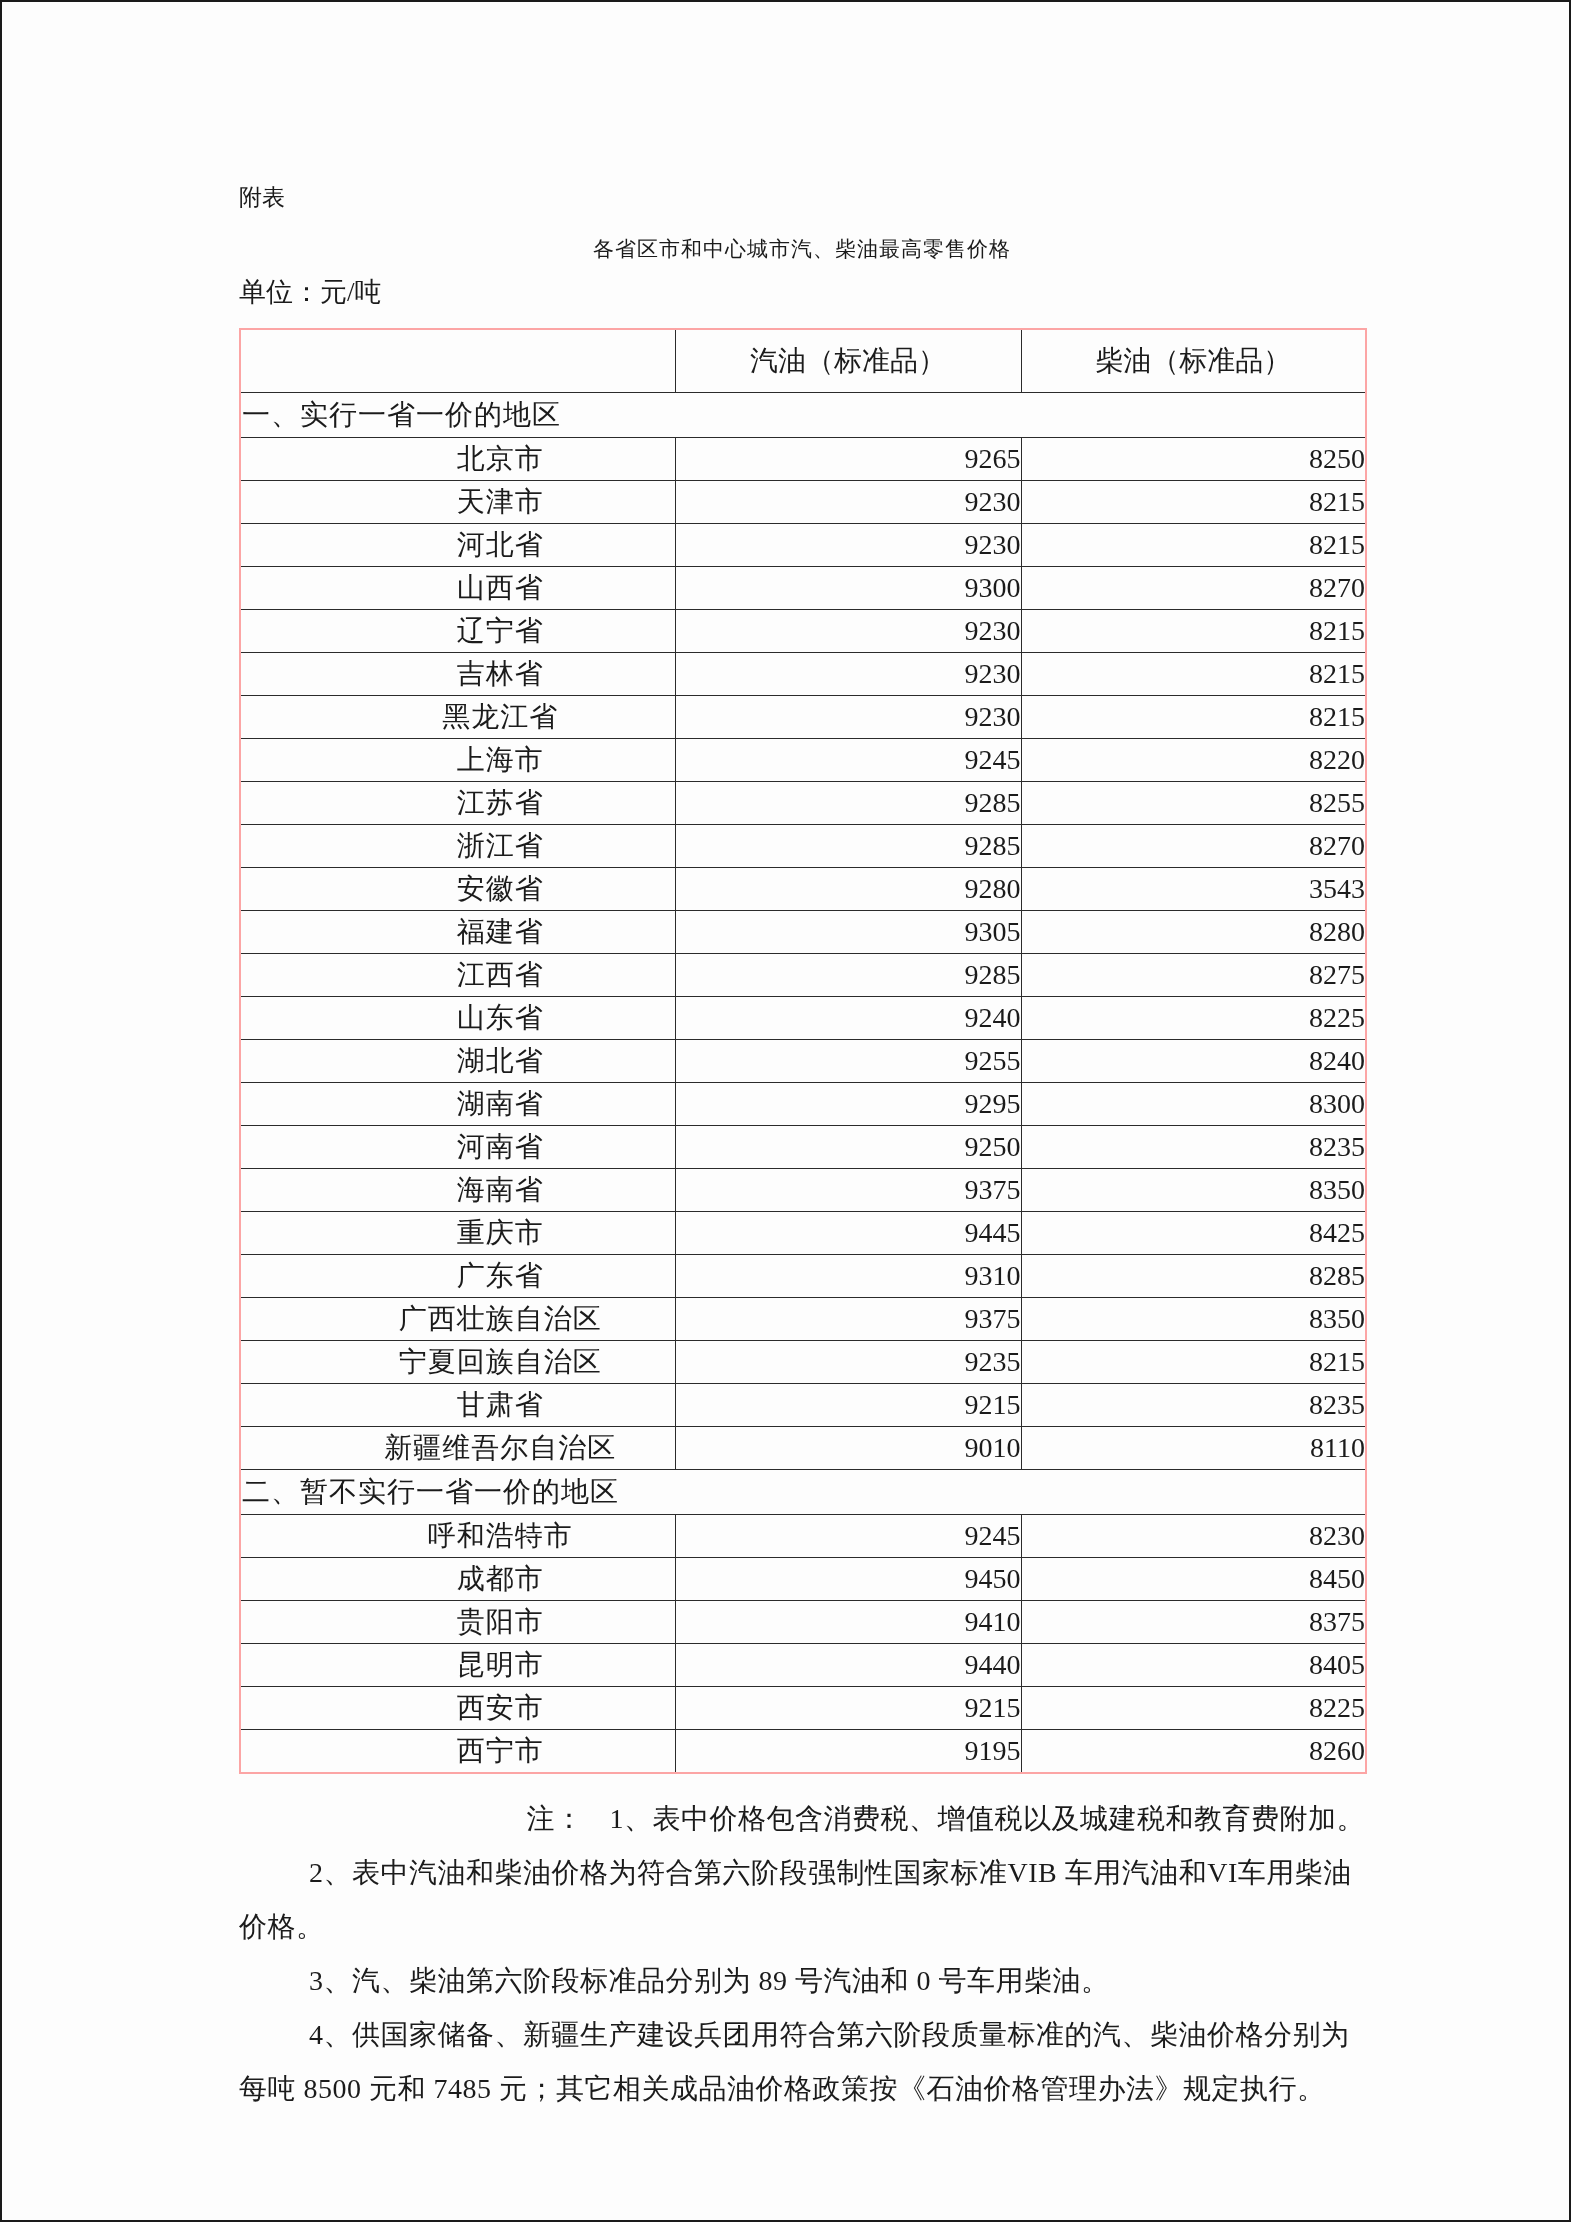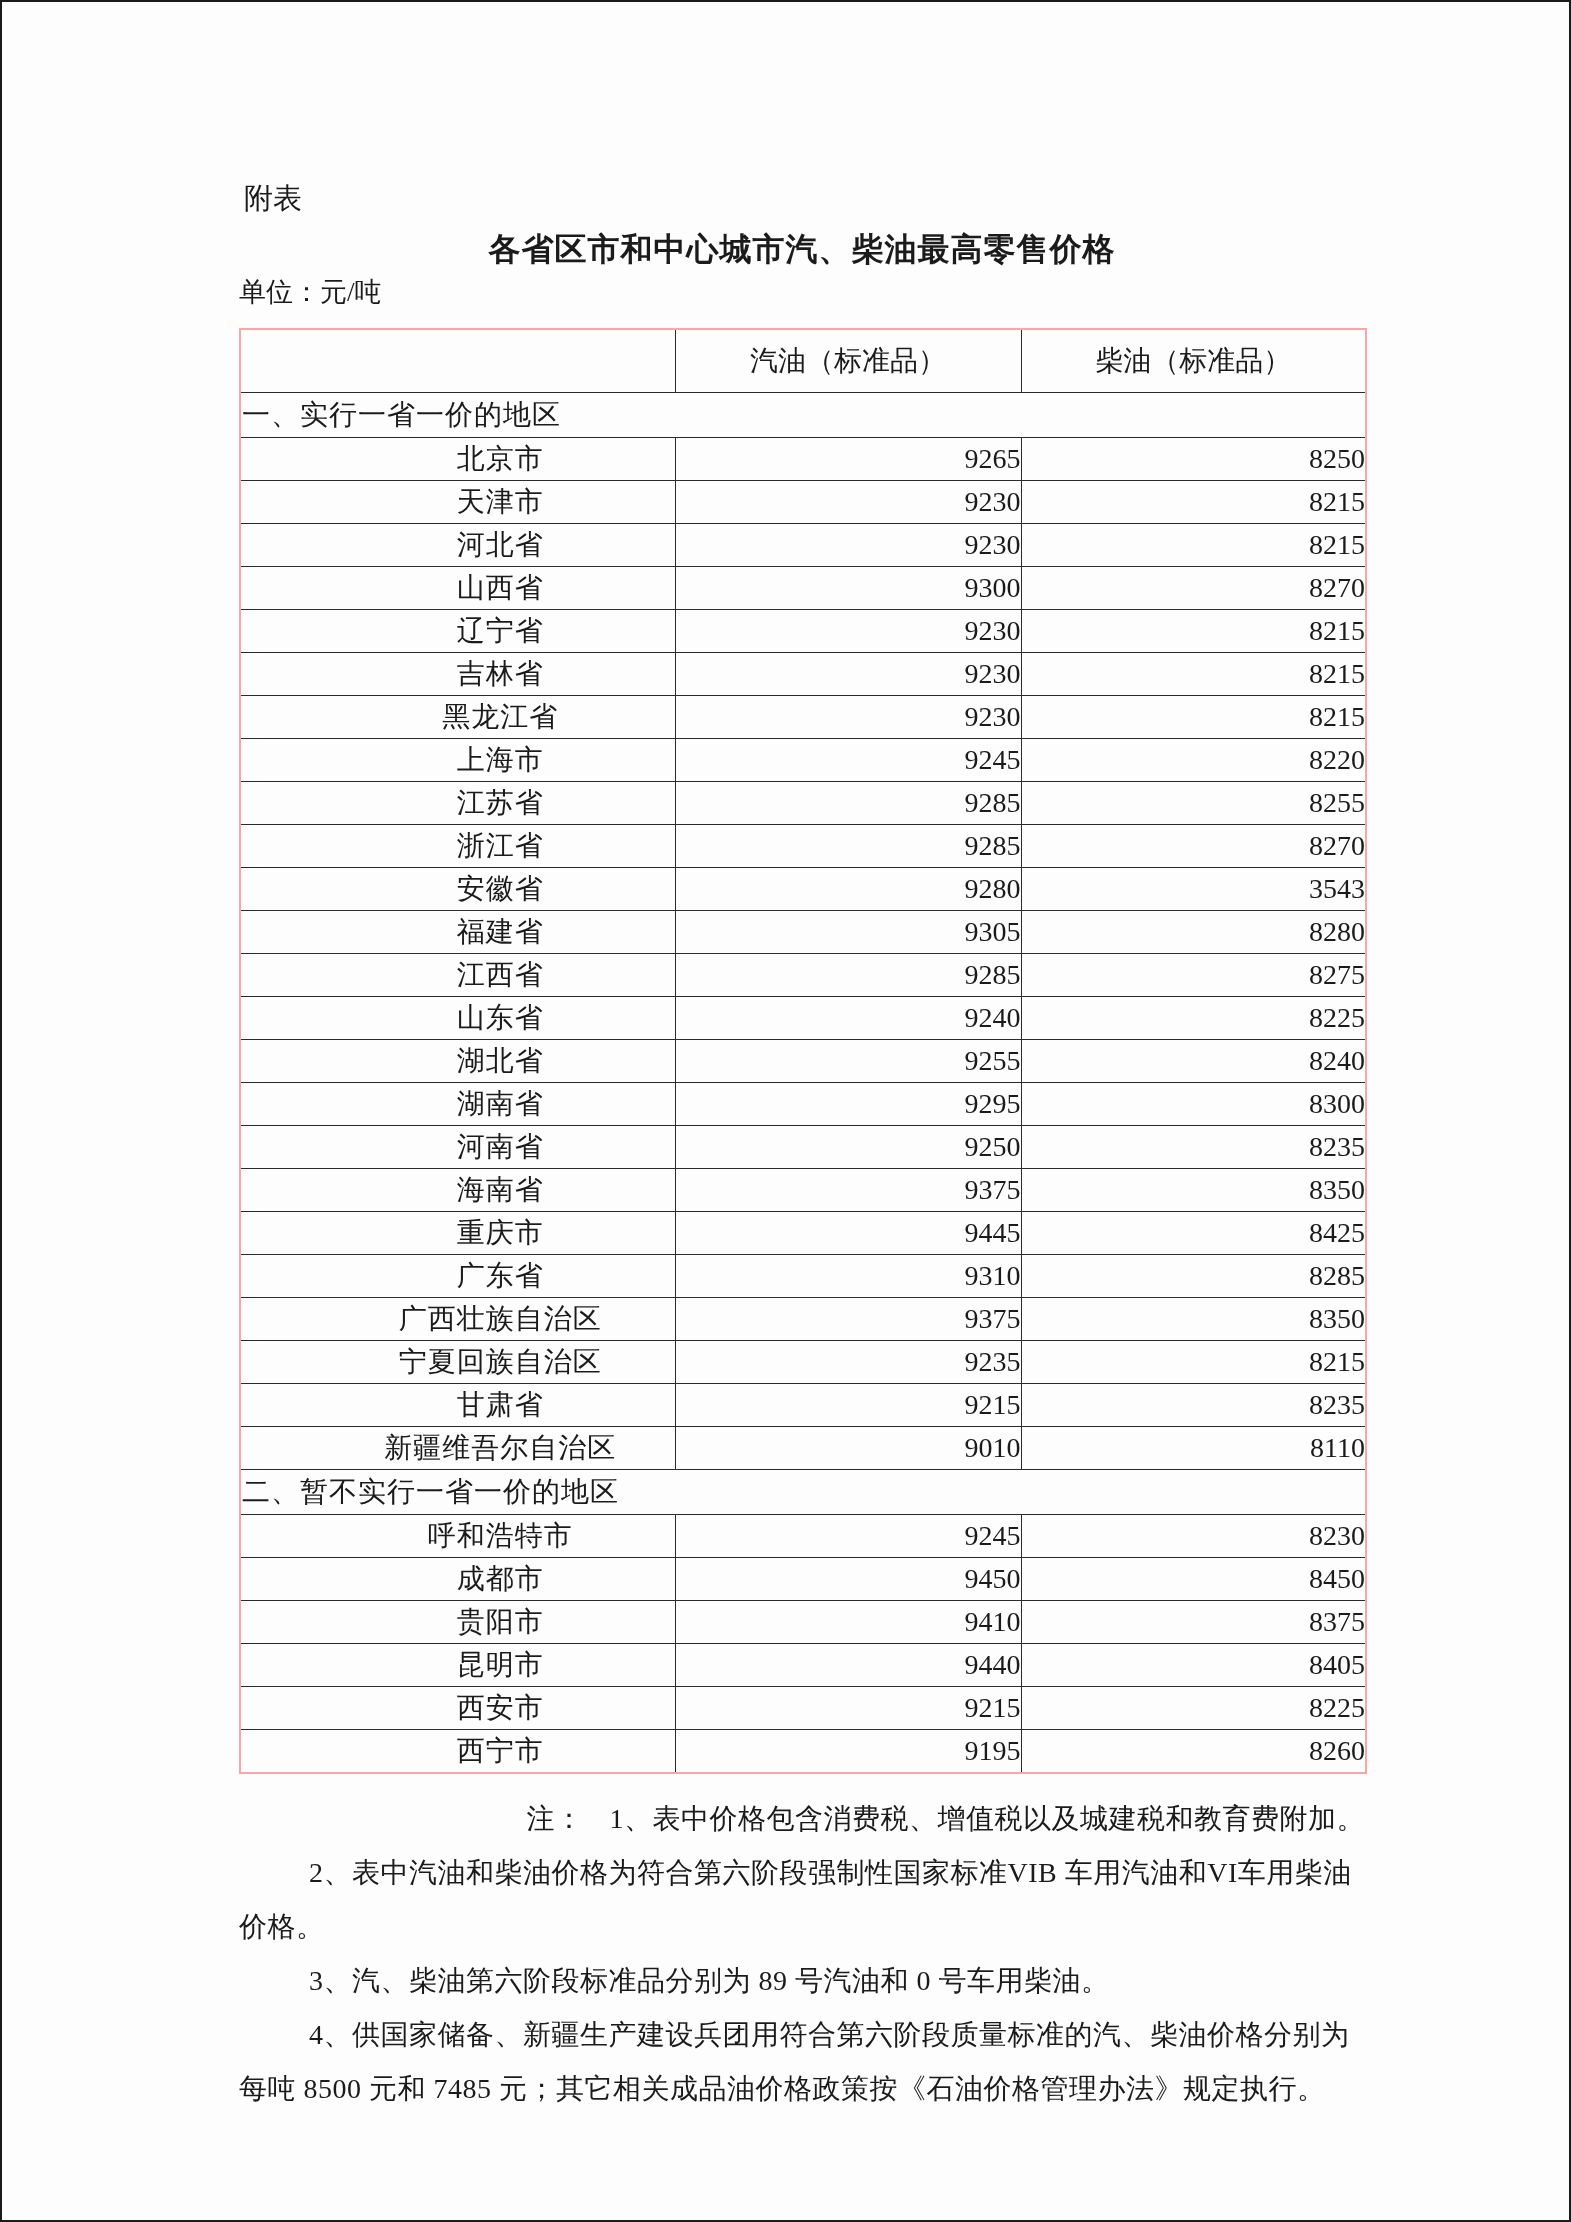--- a/index.html
+++ b/index.html
@@ -18,29 +18,28 @@
     font-family: "Liberation Serif", "DejaVu Serif", serif;
     color: #1b1b1b;
     overflow: hidden;
   }
   .content {
     margin-left: 237px;
     width: 1126px;
   }
   .appendix {
     margin-top: 180px;
-    margin-left: 5px;
-    font-size: 29px;
+    font-size: 23px;
     line-height: 32px;
   }
   .doc-title {
     margin: 16px 0 4px 0;
-    font-size: 32px;
+    font-size: 21px;
     line-height: 38px;
-    font-weight: bold;
+    font-weight: normal;
     text-align: center;
     letter-spacing: 1px;
   }
   .unit-line {
     margin-top: 8px;
     font-size: 27px;
     line-height: 32px;
     text-align: left;
     padding-right: 6px;
   }

